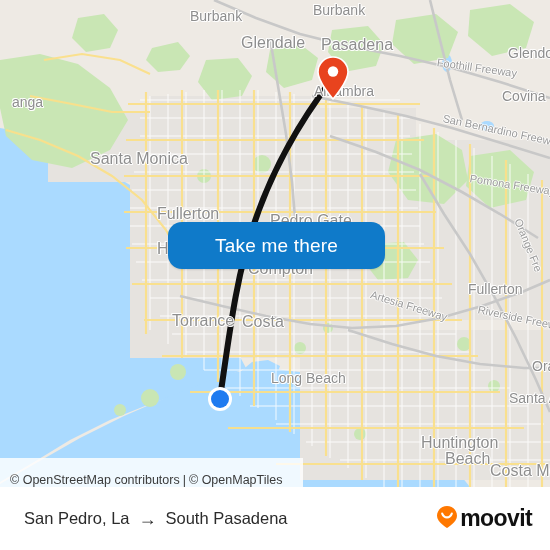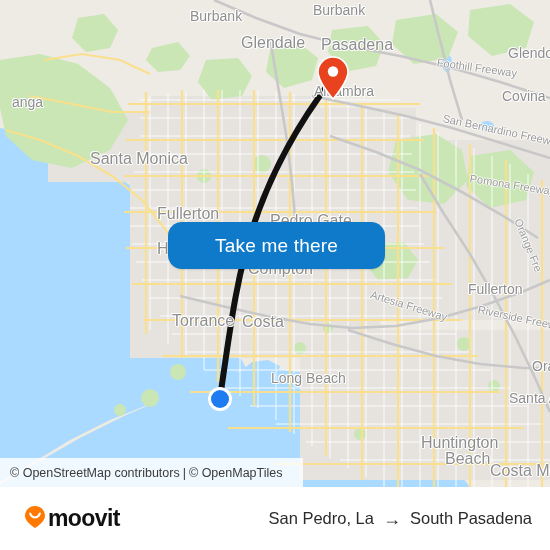--- a/index.html
+++ b/index.html
@@ -110,21 +110,21 @@
 
   
   #attribution {
     position: absolute;
     left: 0;
     top: 458px;
     width: 303px;
     height: 29px;
     background: rgba(255,255,255,.82);
     display: flex;
-    align-items: center;
+    align-items: flex-end;
     padding-left: 10px;
     box-sizing: border-box;
   }
   #attribution .attr-text {
     color: #3b3b3b;
     font-family: "Liberation Sans", sans-serif;
     font-size: 12.5px;
     white-space: nowrap;
   }
   #attribution a {
@@ -344,30 +344,30 @@
 
     <div id="attribution">
       <span class="attr-text">
         <a href="#">© OpenStreetMap contributors</a><span class="attr-sep">|</span><a href="#">© OpenMapTiles</a>
       </span>
     </div>
   </div>
 
   <div id="footer">
 
+    <div id="route-summary">
+      <span>San Pedro, La</span>
+      <span id="route-arrow">→</span>
+      <span>South Pasadena</span>
+    </div>
+
     <div id="brand-logo">
       <span>
         <svg width="22" height="24" viewBox="0 0 22 24" xmlns="http://www.w3.org/2000/svg">
           <path d="M11,1 C5.5,1 1,5.4 1,10.8 C1,17.4 11,23 11,23 C11,23 21,17.4 21,10.8 C21,5.4 16.5,1 11,1 Z" fill="#ff7800"></path>
           <path d="M6.2,8.6 C6.2,8.6 7.6,12.4 11,12.4 C14.4,12.4 15.8,8.6 15.8,8.6" stroke="#ffffff" stroke-width="2.1" fill="none" stroke-linecap="round"></path>
         </svg>
       </span>
       <span id="brand-wordmark">moovit</span>
     </div>
 
-    <div id="route-summary">
-      <span>San Pedro, La</span>
-      <span id="route-arrow">→</span>
-      <span>South Pasadena</span>
-    </div>
-
   </div>
 </div>
 
 </body></html>

